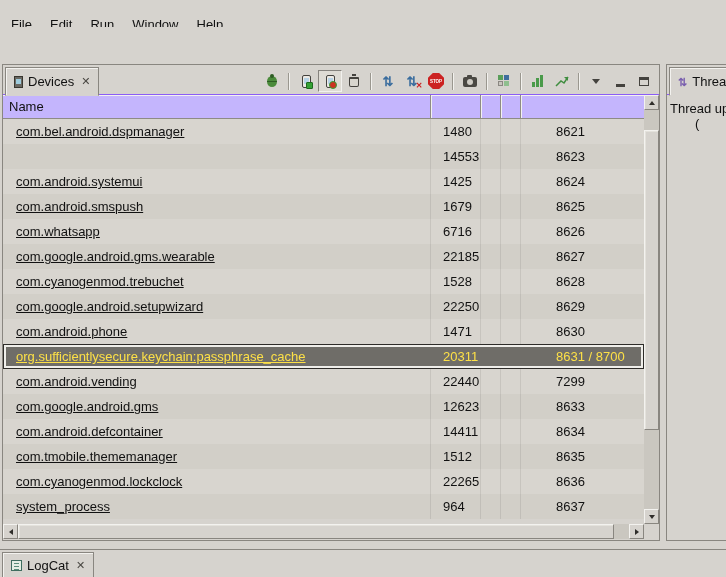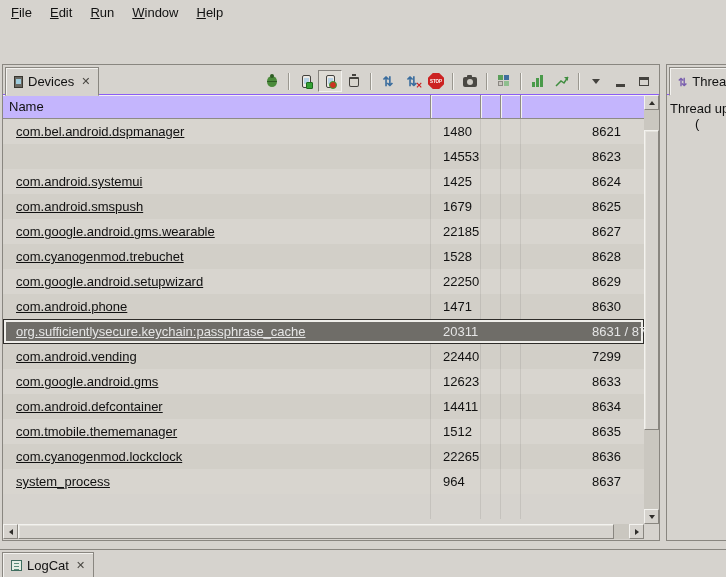--- a/index.html
+++ b/index.html
@@ -5,21 +5,21 @@
   * { margin:0; padding:0; box-sizing:border-box; }
   html,body { width:726px; height:577px; }
   body {
     position:relative; overflow:hidden;
     background:#d6d3ce; color:#111;
     font-family:"Liberation Sans", sans-serif; font-size:13px;
   }
 
   
   .menubar {
-    position:absolute; top:0; left:0; right:0; height:28px;
+    position:absolute; top:12px; left:0; right:0; height:28px;
     background:#d6d3ce; border-bottom:1px solid #9a978f;
     display:flex; align-items:stretch; padding-left:2px;
   }
   .menu-item { padding:0 9px; line-height:26px; cursor:default; }
   .menu-item .mn { text-decoration:underline; }
 
   .toolbar-strip { position:absolute; top:27px; left:0; right:0; height:36px; background:#d6d3ce; }
 
   
   .main { position:absolute; top:63px; left:0; right:0; height:480px; }
@@ -98,23 +98,23 @@
 
   .rows { position:absolute; top:54px; left:0; width:641px; height:400px; overflow:hidden; }
   .col-guide { position:absolute; top:0; bottom:0; width:1px; background:rgba(0,0,0,0.08); z-index:1; }
 
   .row { position:relative; height:25px; line-height:25px; }
   .row:nth-child(odd) { background:#d8d5cf; }
   .row:nth-child(even) { background:#d2cfc8; }
   .row span { position:absolute; white-space:nowrap; }
   .c-name { left:13px;text-decoration:underline; }
   .c-pid  { left:440px; }
-  .c-port { left:553px;margin-left:36px; }
+  .c-port { left:553px; }
   .row.selected {
-    background:#6f6d68; color:#e5e5e5; z-index:2;
+    background:#6f6d68; color:#fde047; z-index:2;
     box-shadow:inset 0 0 0 1px #2e2c29, inset 0 0 0 3px #efeeea;
   }
 
   
   .vscroll { position:absolute; left:641px; top:30px; width:15px; height:429px; background:#cac7c0; }
   .hscroll { position:absolute; left:0; top:459px; width:641px; height:15px; background:#cac7c0; }
   .sb-btn {
     position:absolute; width:15px; height:15px; background:#d6d3ce;
     border:1px solid; border-color:#f3f2ef #898680 #898680 #f3f2ef;
     display:flex; align-items:center; justify-content:center;
@@ -253,20 +253,25 @@
     <span class="c-pid">1425</span>
     <span class="c-port">8624</span>
   </div>
 
   <div class="row">
     <span class="c-name">com.android.smspush</span>
     <span class="c-pid">1679</span>
     <span class="c-port">8625</span>
   </div>
 
+  <div class="row">
+    <span class="c-name">com.whatsapp</span>
+    <span class="c-pid">6716</span>
+    <span class="c-port">8626</span>
+  </div>
 
   <div class="row">
     <span class="c-name">com.google.android.gms.wearable</span>
     <span class="c-pid">22185</span>
     <span class="c-port">8627</span>
   </div>
 
   <div class="row">
     <span class="c-name">com.cyanogenmod.trebuchet</span>
     <span class="c-pid">1528</span>

